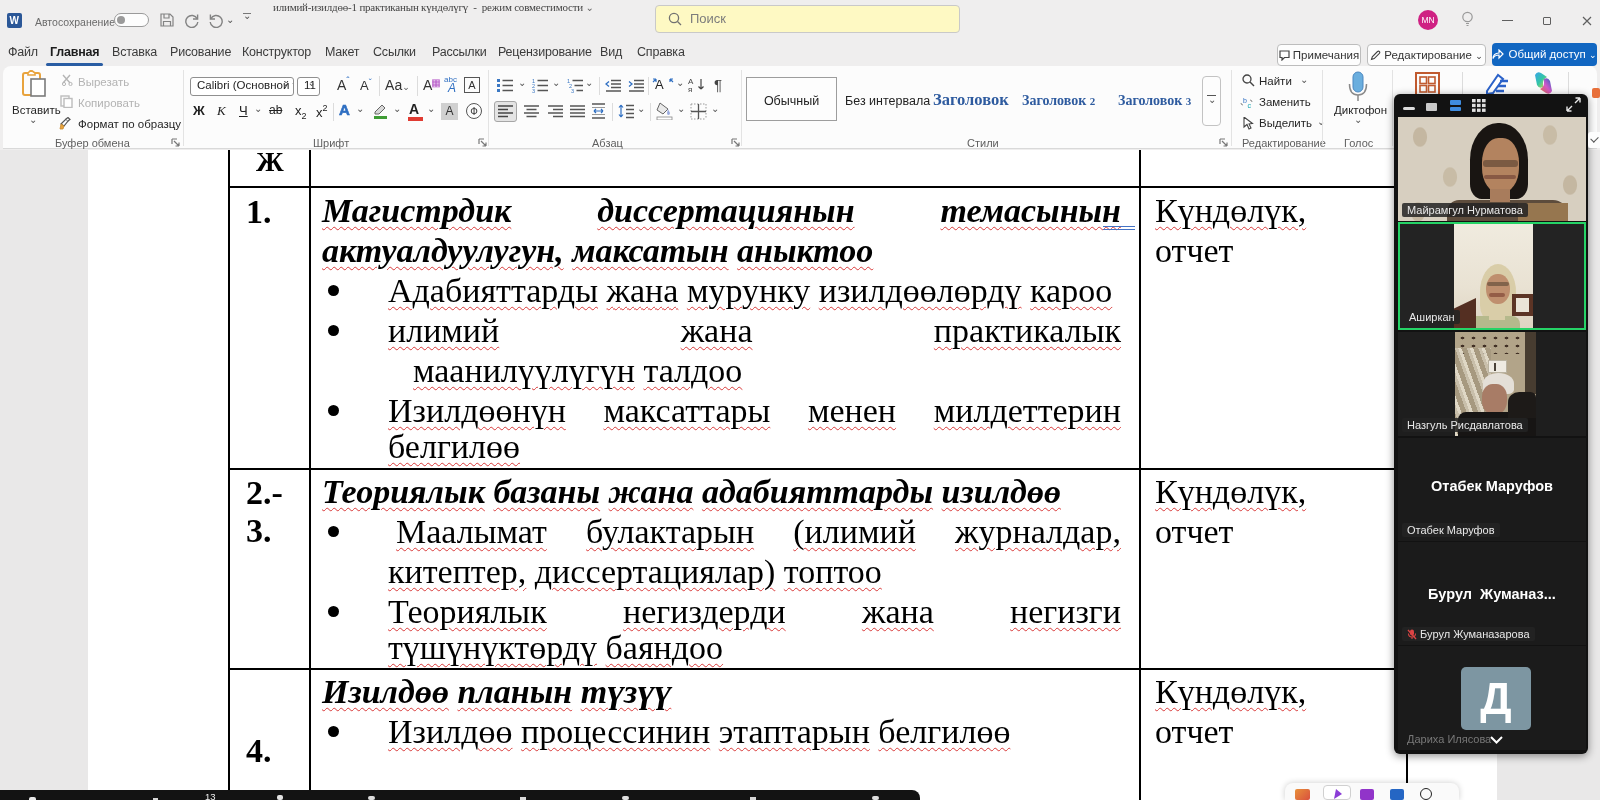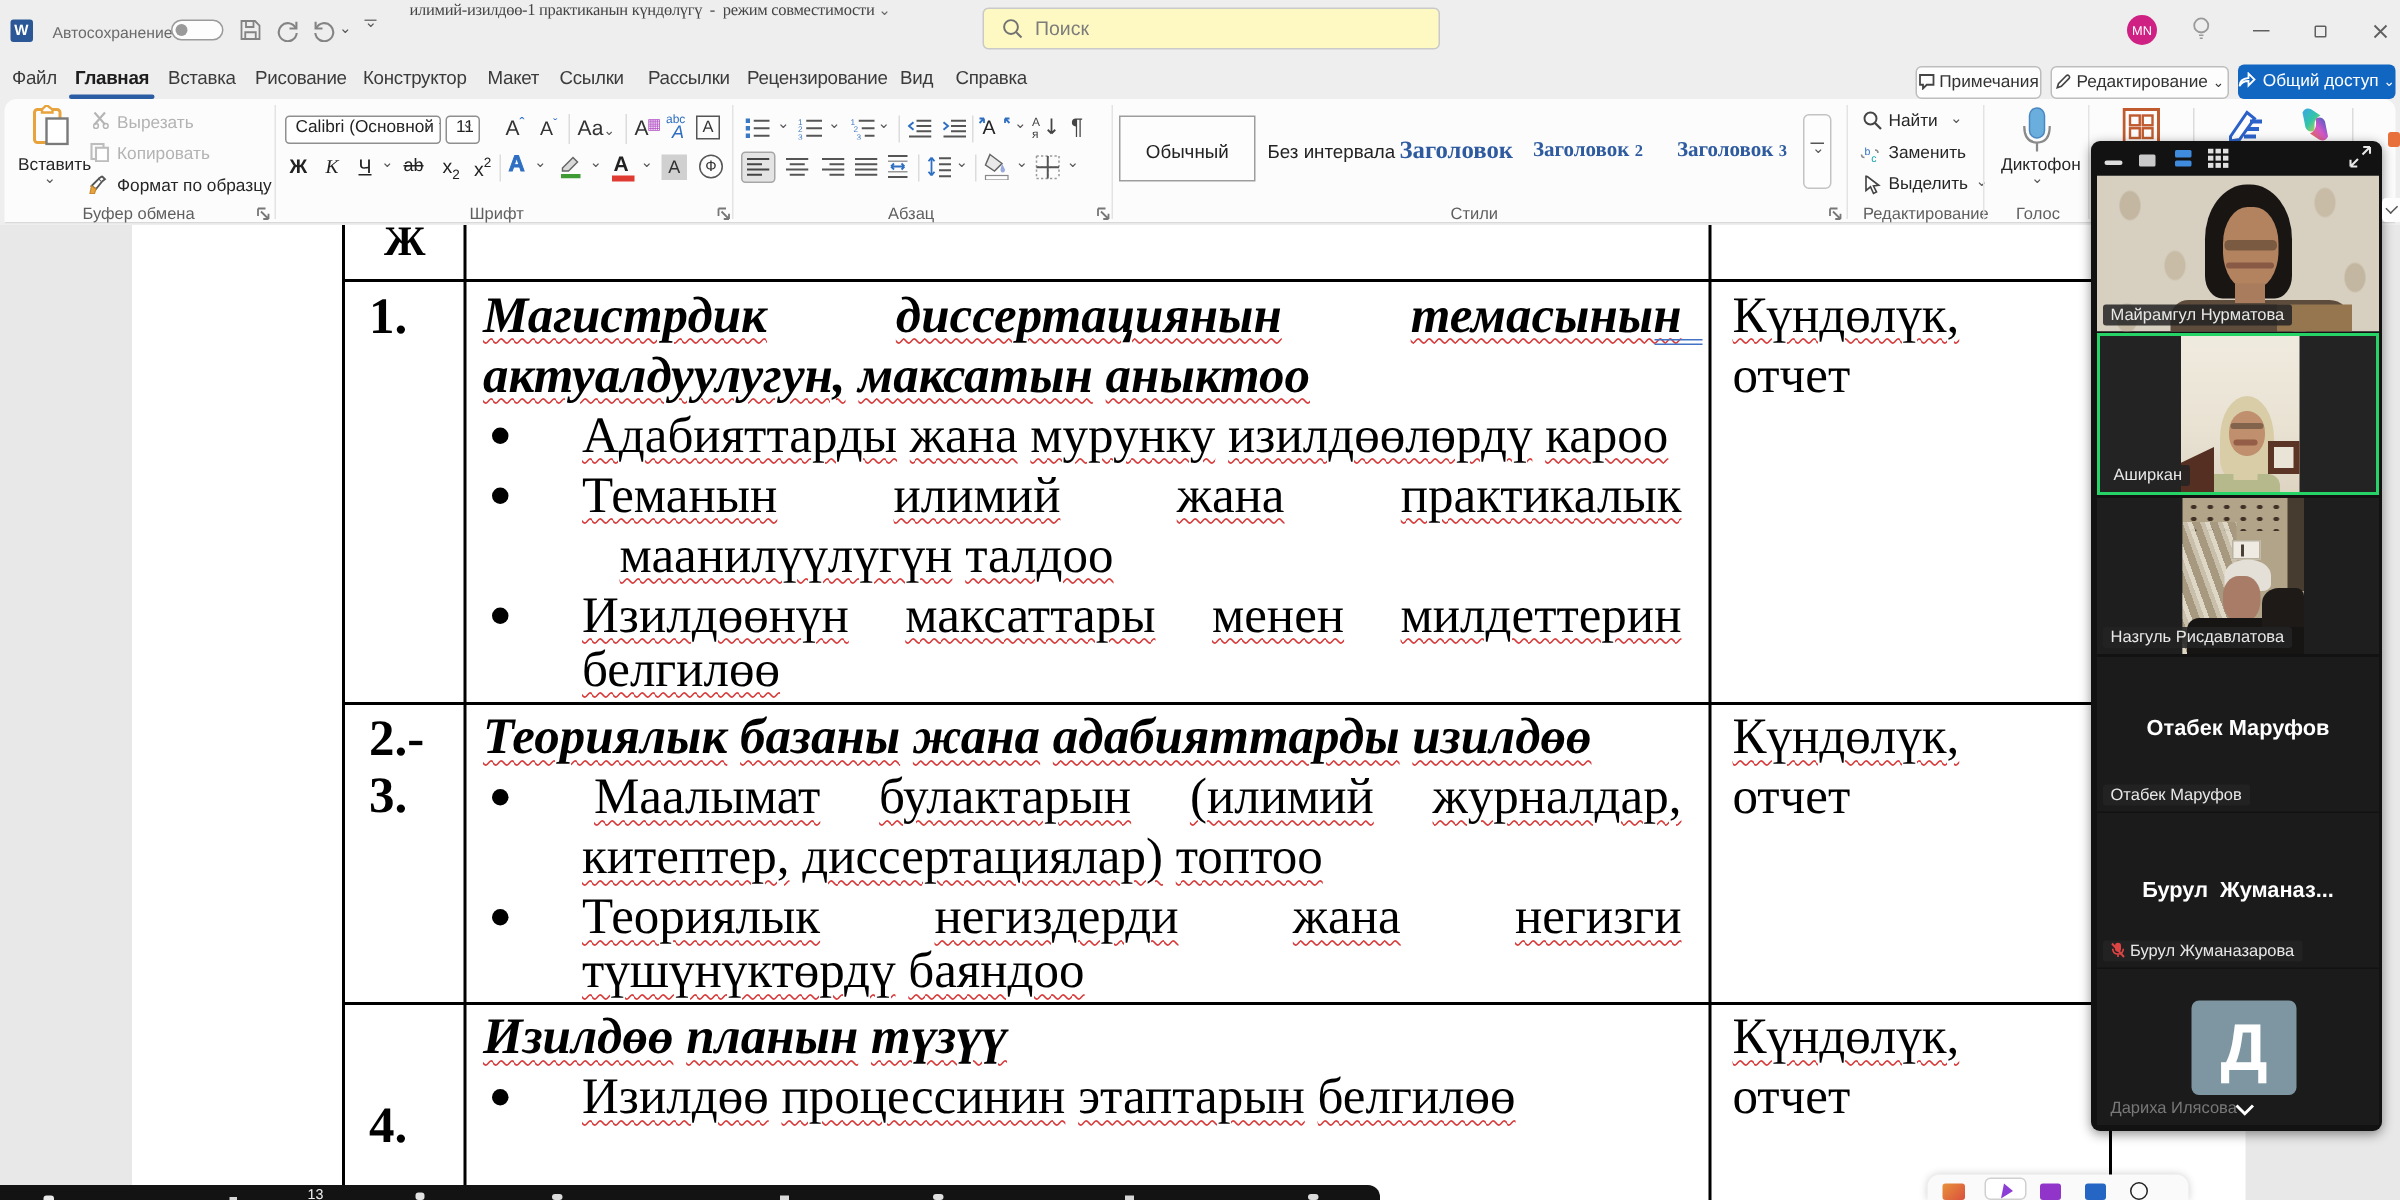--- a/index.html
+++ b/index.html
@@ -377,21 +377,20 @@
     <div class="jline bi">
         <span class="sq">Магистрдик</span>
         <span class="sq">диссертациянын</span>
         <span class="sq" id="temasy">темасынын</span>
       </div>
     <div class="bi"><span class="sq">актуалдуулугун,</span> <span class="sq">максатын</span> <span class="sq">аныктоо</span></div>
     <div style="position:relative;"><span class="bmark"></span><span class="btext"><span class="sq">Адабияттарды</span> <span class="sq">жана</span> <span class="sq">мурунку</span> <span class="sq">изилдөөлөрдү</span> <span class="sq">кароо</span></span></div>
     <div style="position:relative;">
         <span class="bmark"></span>
         <span class="jline" style="margin-left:66px;">
-          <span class="sq">Теманын</span>
           <span class="sq">илимий</span>
           <span class="sq">жана</span>
           <span class="sq">практикалык</span>
         </span>
       </div>
     <div style="margin-left:91px;"><span class="sq">маанилүүлүгүн</span> <span class="sq">талдоо</span></div>
     <div style="position:relative;">
         <span class="bmark"></span>
         <span class="jline" style="margin-left:66px;">
           <span class="sq">Изилдөөнүн</span>

